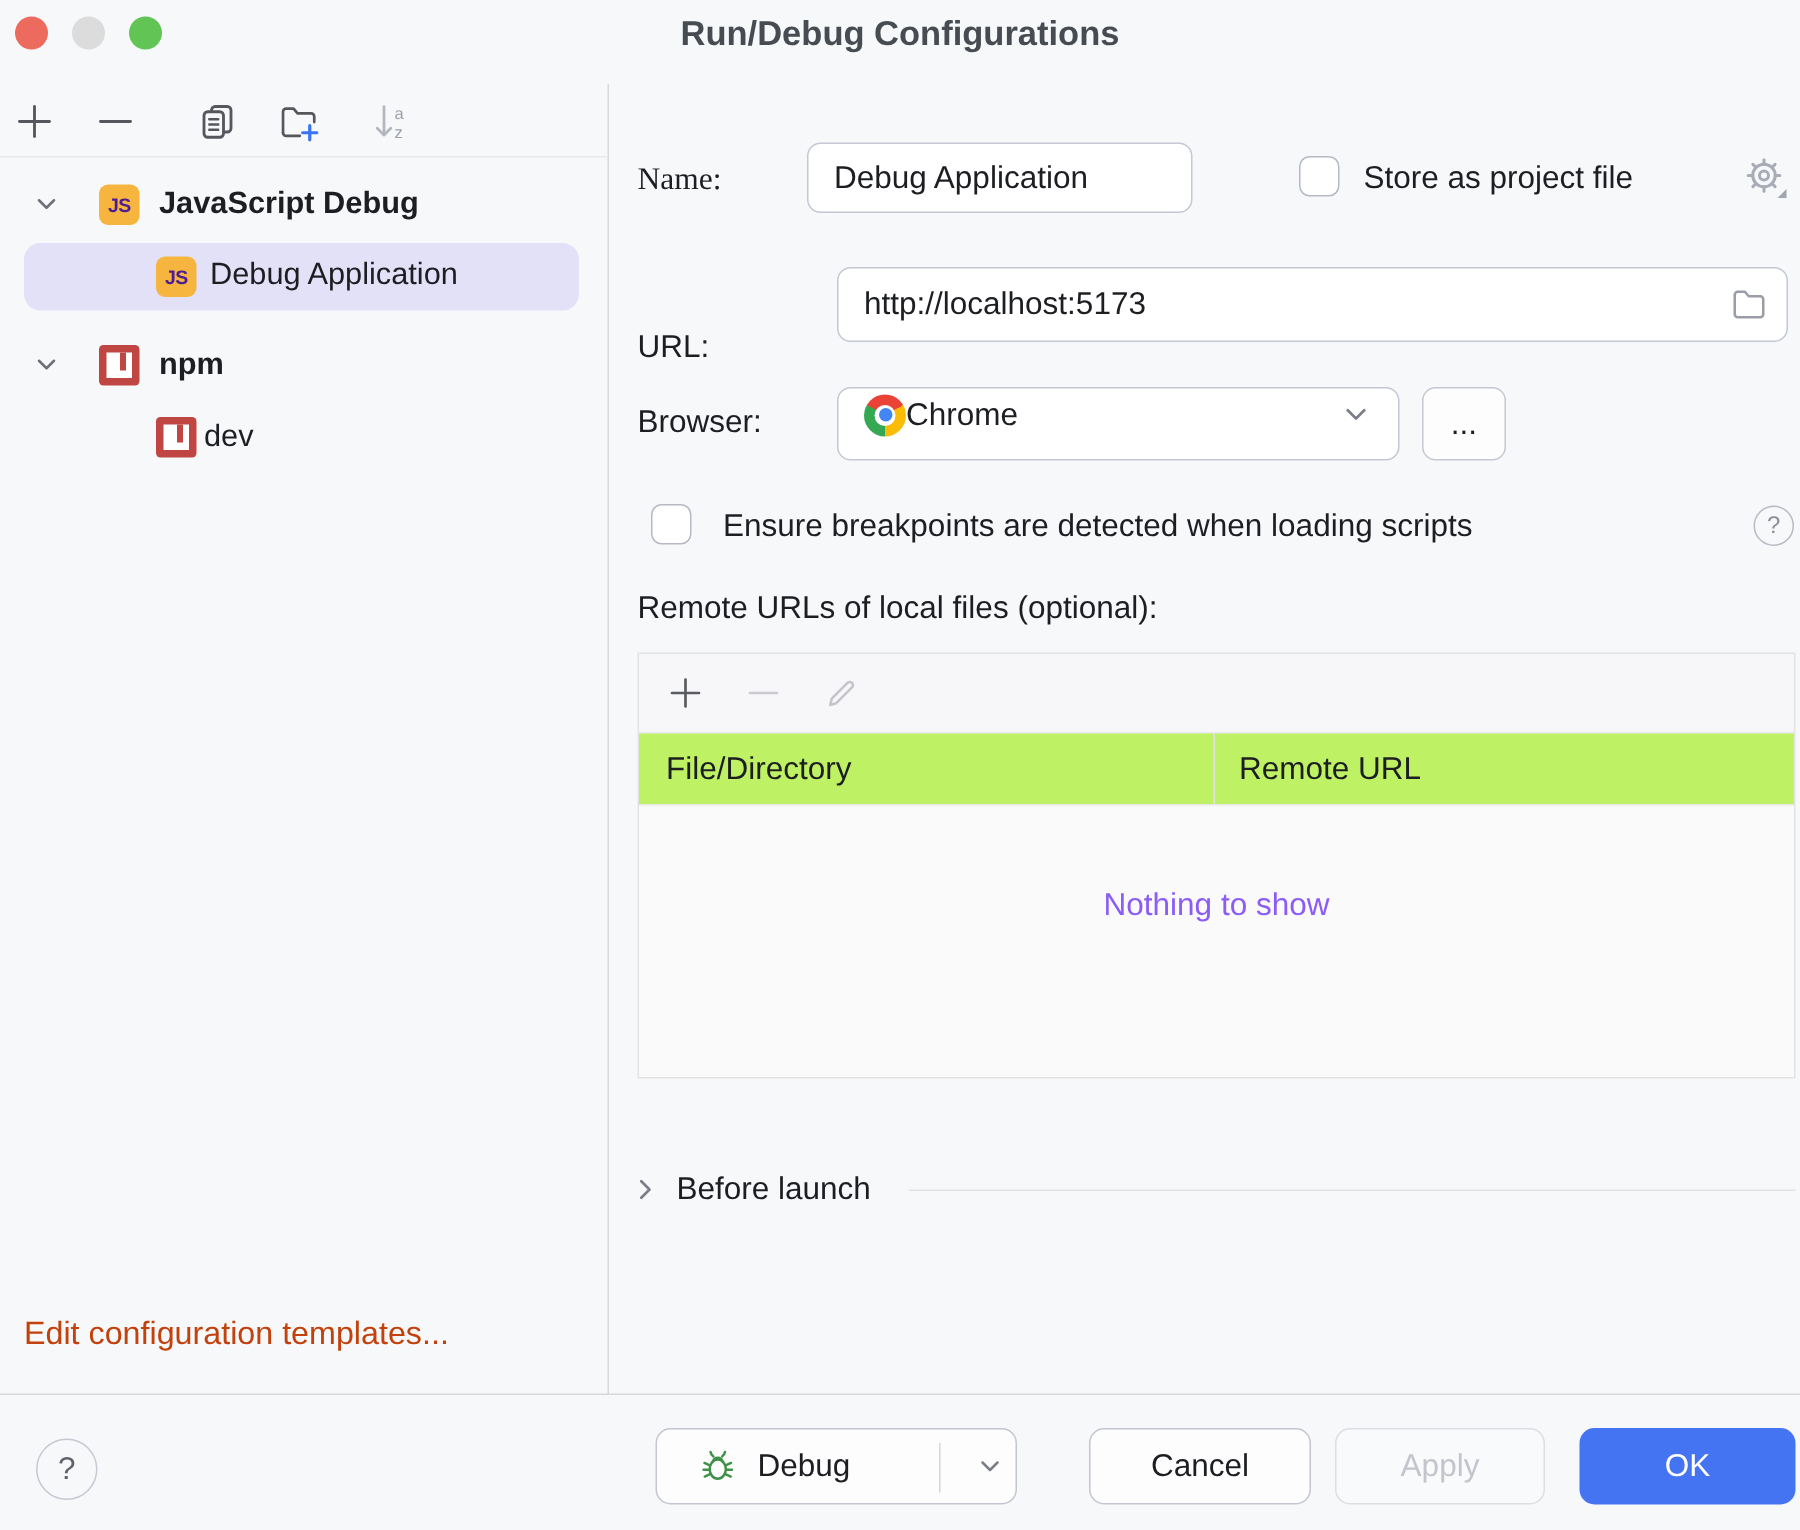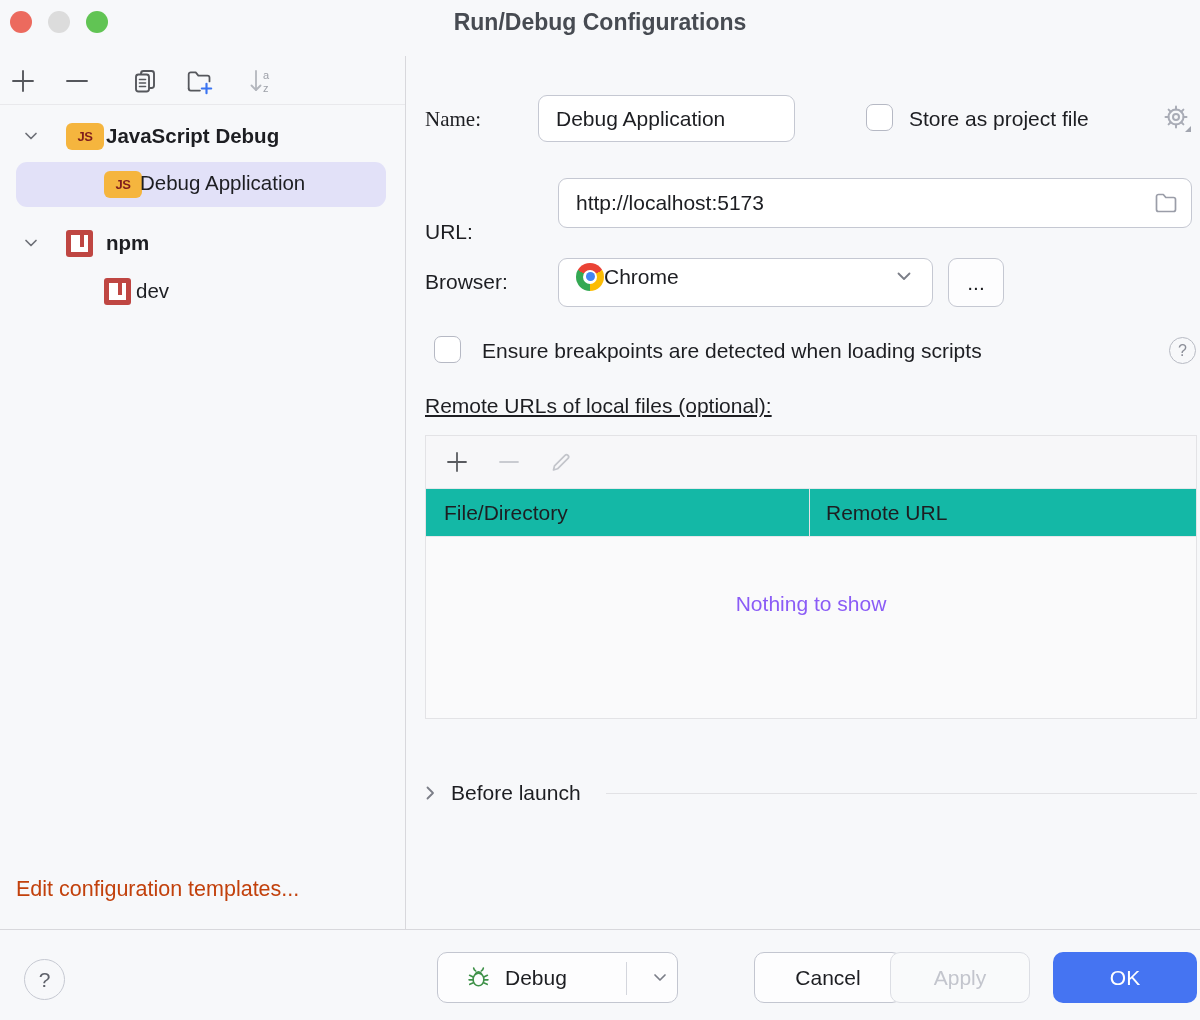--- a/index.html
+++ b/index.html
@@ -28,23 +28,23 @@
   .row-1 .badge, .row-3 .badge { position:absolute; left:66px; }
   .row-1 .lbl, .row-3 .lbl { position:absolute; left:106px; font-weight:700; }
   .row-4 .badge { position:absolute; left:104px; }
   .row-4 .lbl { position:absolute; left:136px; }
   .tree-sel { position:absolute; left:16px; top:162px; width:370px; height:45px;
               background:#e2e1f8; border-radius:11px; }
   .tree-sel .badge { position:absolute; left:88px; top:9px; }
   .tree-sel .lbl { position:absolute; left:124px; top:9px; }
   .tree-row .lbl, .tree-sel .lbl { font-size:20.5px; }
 
-  .badge-js { width:38px; height:27px; border-radius:6px; background:#f5b53e;
+  .badge-js { width:27px; height:27px; border-radius:6px; background:#f5b53e;
               display:flex; align-items:center; justify-content:center;
-              font-size:13px; font-weight:700; color:#7f1d1d; letter-spacing:-0.5px; }
+              font-size:13px; font-weight:700; color:#4c1d95; letter-spacing:-0.5px; }
   .badge-npm { width:27px; height:27px; border-radius:3px; background:#bf4642; position:relative; }
   .badge-npm::before { content:""; position:absolute; left:5px; top:5px; right:5px; bottom:5px; background:#fff; }
   .badge-npm::after  { content:""; position:absolute; left:14px; top:5px; width:4px; height:12px; background:#bf4642; }
 
   .edit-link { position:absolute; left:16px; top:877px; font-size:21.5px; color:#c2410c; cursor:pointer; }
 
   
   .flabel { position:absolute; font-size:21px; color:#1d1e22; }
   .field { background:#ffffff; border:1px solid #c5c8d2; border-radius:9px;
            font-family:"Liberation Sans","DejaVu Sans",sans-serif;
@@ -73,21 +73,21 @@
   .chrome::before { content:""; position:absolute; inset:7px; background:#fff; border-radius:50%; }
   .chrome::after  { content:""; position:absolute; inset:9.5px; background:#4285f4; border-radius:50%; }
   .more-btn { position:absolute; left:948px; top:258px; width:56px; height:49px;
               background:#fdfdfe; border:1px solid #c5c8d2; border-radius:9px;
               font-size:21px; display:flex; align-items:center; justify-content:center; }
 
   
   .table { position:absolute; left:425px; top:435px; width:772px; border:1px solid #e3e3e6; }
   .tbl-toolbar { height:53px; background:#f7f7f9; border-bottom:1px solid #e7e7ea;
                  display:flex; align-items:center; gap:26px; padding-left:18px; }
-  .tbl-header { height:48px; background:#14b8a6; border-bottom:1px solid #e7e7ea;
+  .tbl-header { height:48px; background:#bef264; border-bottom:1px solid #e7e7ea;
                 display:flex; align-items:center; font-size:21px; }
   .th1 { width:384px; padding-left:18px; border-right:1px solid #e3e3e6; height:100%;
          display:flex; align-items:center; }
   .th2 { padding-left:16px; }
   .tbl-body { height:181px; background:#fafafb; text-align:center; }
   .empty-text { padding-top:55px; font-size:21px; color:#8b5cf6; }
 
   
   .before { position:absolute; left:425px; top:776px; width:772px; height:34px;
             display:flex; align-items:center; gap:15px; }
@@ -99,21 +99,21 @@
   .help-btn { position:absolute; left:24px; top:959px; width:41px; height:41px;
               border:1.5px solid #c6c9d2; border-radius:50%; color:#5f626b; background:#f7f8fa;
               font-size:21px; display:flex; align-items:center; justify-content:center; }
   .btn { position:absolute; top:952px; height:51px; border-radius:10px; font-size:21px;
          display:flex; align-items:center; justify-content:center;
          background:#fdfdfe; border:1px solid #c3c6d0; color:#1d1e22; }
   .btn-debug { left:437px; width:241px; justify-content:flex-start; padding-left:27px; gap:13px; }
   .btn-debug .split-sep { position:absolute; left:188px; top:9px; width:1px; height:33px; background:#d4d6dd; }
   .btn-debug .split-chev { position:absolute; left:202px; top:0; width:39px; height:100%;
                            display:flex; align-items:center; justify-content:center; }
-  .btn-cancel { left:754px; width:148px; }
+  .btn-cancel { left:726px; width:148px; }
   .btn-apply { left:890px; width:140px; background:#f9fafb; border-color:#dcdee4; color:#c3c5cd; }
   .btn-ok { left:1053px; width:144px; background:#4574f2; border:none; color:#ffffff; }
 </style>
 </head>
 <body>
 
 <div class="window">
 
   <div class="traffic t-close"></div>
   <div class="traffic t-min"></div>
@@ -229,21 +229,21 @@
     <svg width="16" height="11" viewBox="0 0 16 11">
       <path d="M2.5 2.5 L8 8 L13.5 2.5" fill="none" stroke="#7b7e87" stroke-width="1.8" stroke-linecap="round" stroke-linejoin="round"></path>
     </svg>
   </div>
   <div class="more-btn">...</div>
 
   <div class="checkbox cb-bp"></div>
   <div class="flabel lbl-bp">Ensure breakpoints are detected when loading scripts</div>
   <div class="help-small">?</div>
 
-  <div class="flabel" style="left:425px; top:394px;text-decoration:underline;">Remote URLs of local files (optional):</div>
+  <div class="flabel" style="left:425px; top:394px;">Remote URLs of local files (optional):</div>
 
   <div class="table">
     <div class="tbl-toolbar">
       <svg width="26" height="26" viewBox="0 0 26 26">
         <g stroke="#595b60" stroke-width="1.8" stroke-linecap="round">
             <path d="M13 4 V22"></path>
             <path d="M4 13 H22"></path>
           </g>
       </svg>
       <svg width="26" height="26" viewBox="0 0 26 26">

